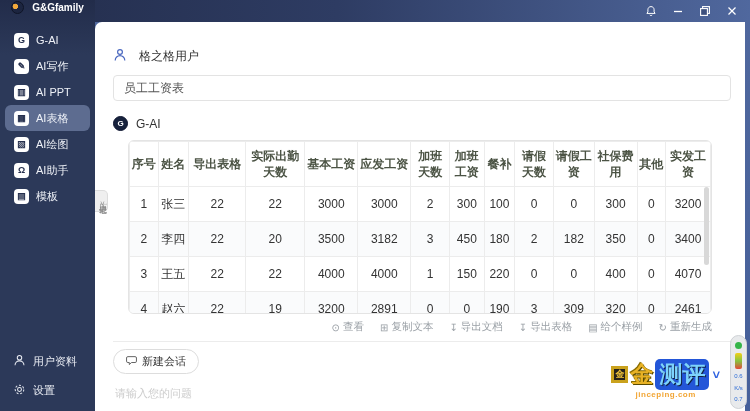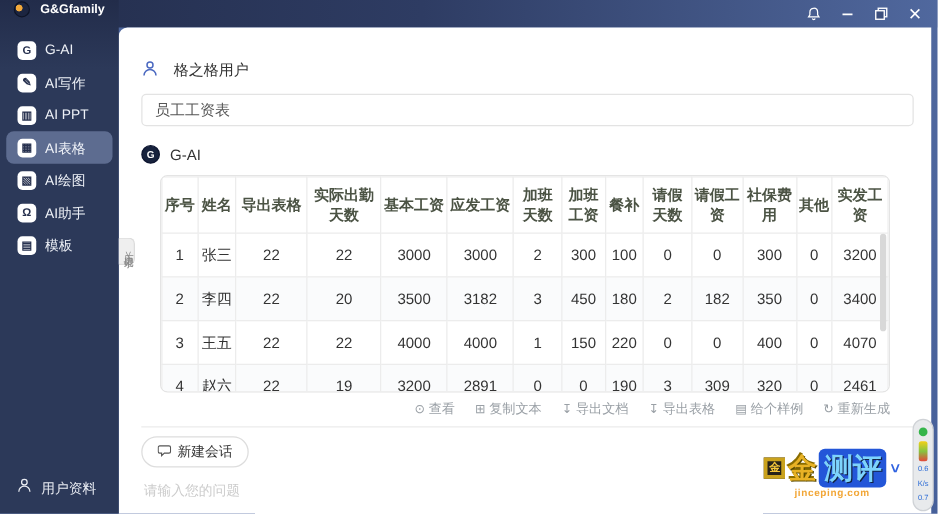--- a/index.html
+++ b/index.html
@@ -154,20 +154,29 @@
   <div class="side-footer">
     <div class="sf-item">
       <span>
         <svg width="13" height="13" viewBox="0 0 14 14" fill="none" stroke="#e8ebf2" stroke-width="1.1">
           <circle cx="7" cy="4" r="2.4"></circle>
             <path d="M2.2 12.2a4.8 4.8 0 0 1 9.6 0"></path>
         </svg>
       </span>
       <span>用户资料</span>
     </div>
+    <div class="sf-item">
+      <span>
+        <svg width="13" height="13" viewBox="0 0 14 14" fill="none" stroke="#e8ebf2" stroke-width="1.1">
+          <circle cx="7" cy="7" r="2.1"></circle>
+            <circle cx="7" cy="7" r="4.6" stroke-dasharray="2.2 1.9"></circle>
+        </svg>
+      </span>
+      <span>设置</span>
+    </div>
   </div>
 </aside>
 
 <div class="history-tab">
   <span>历史记录</span><span>&gt;</span>
 </div>
 
 <main class="main">
   <div class="user-row">
     <span>

